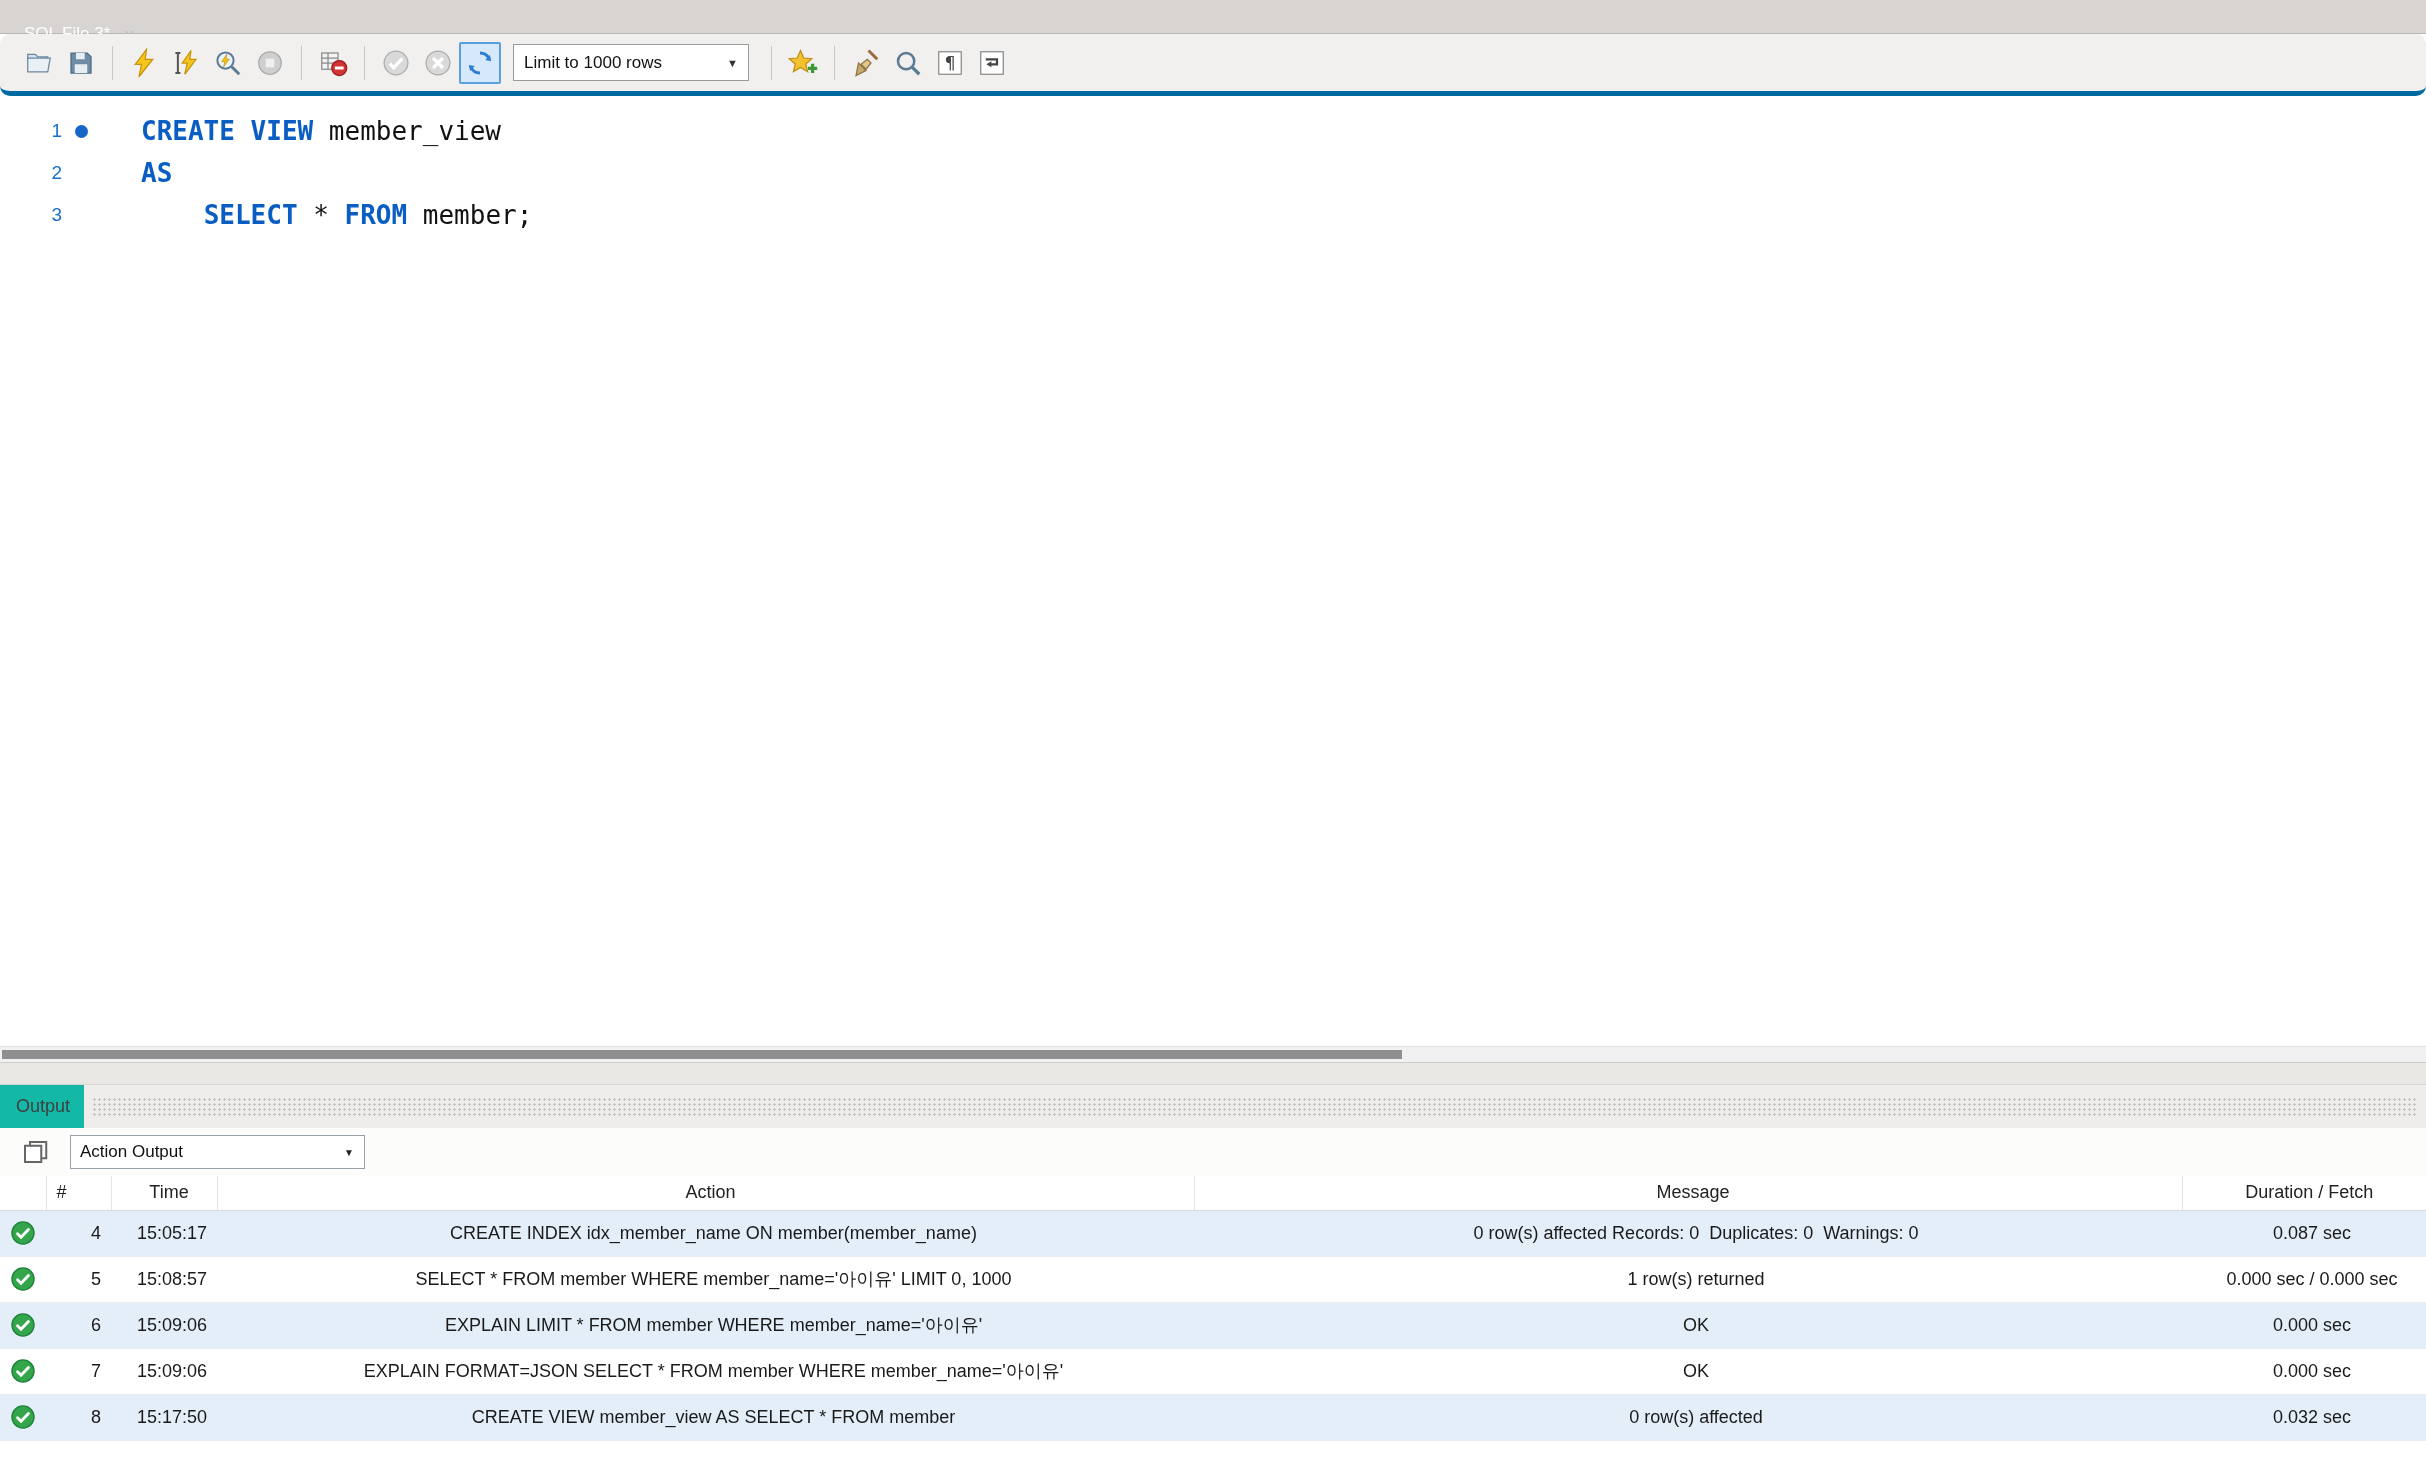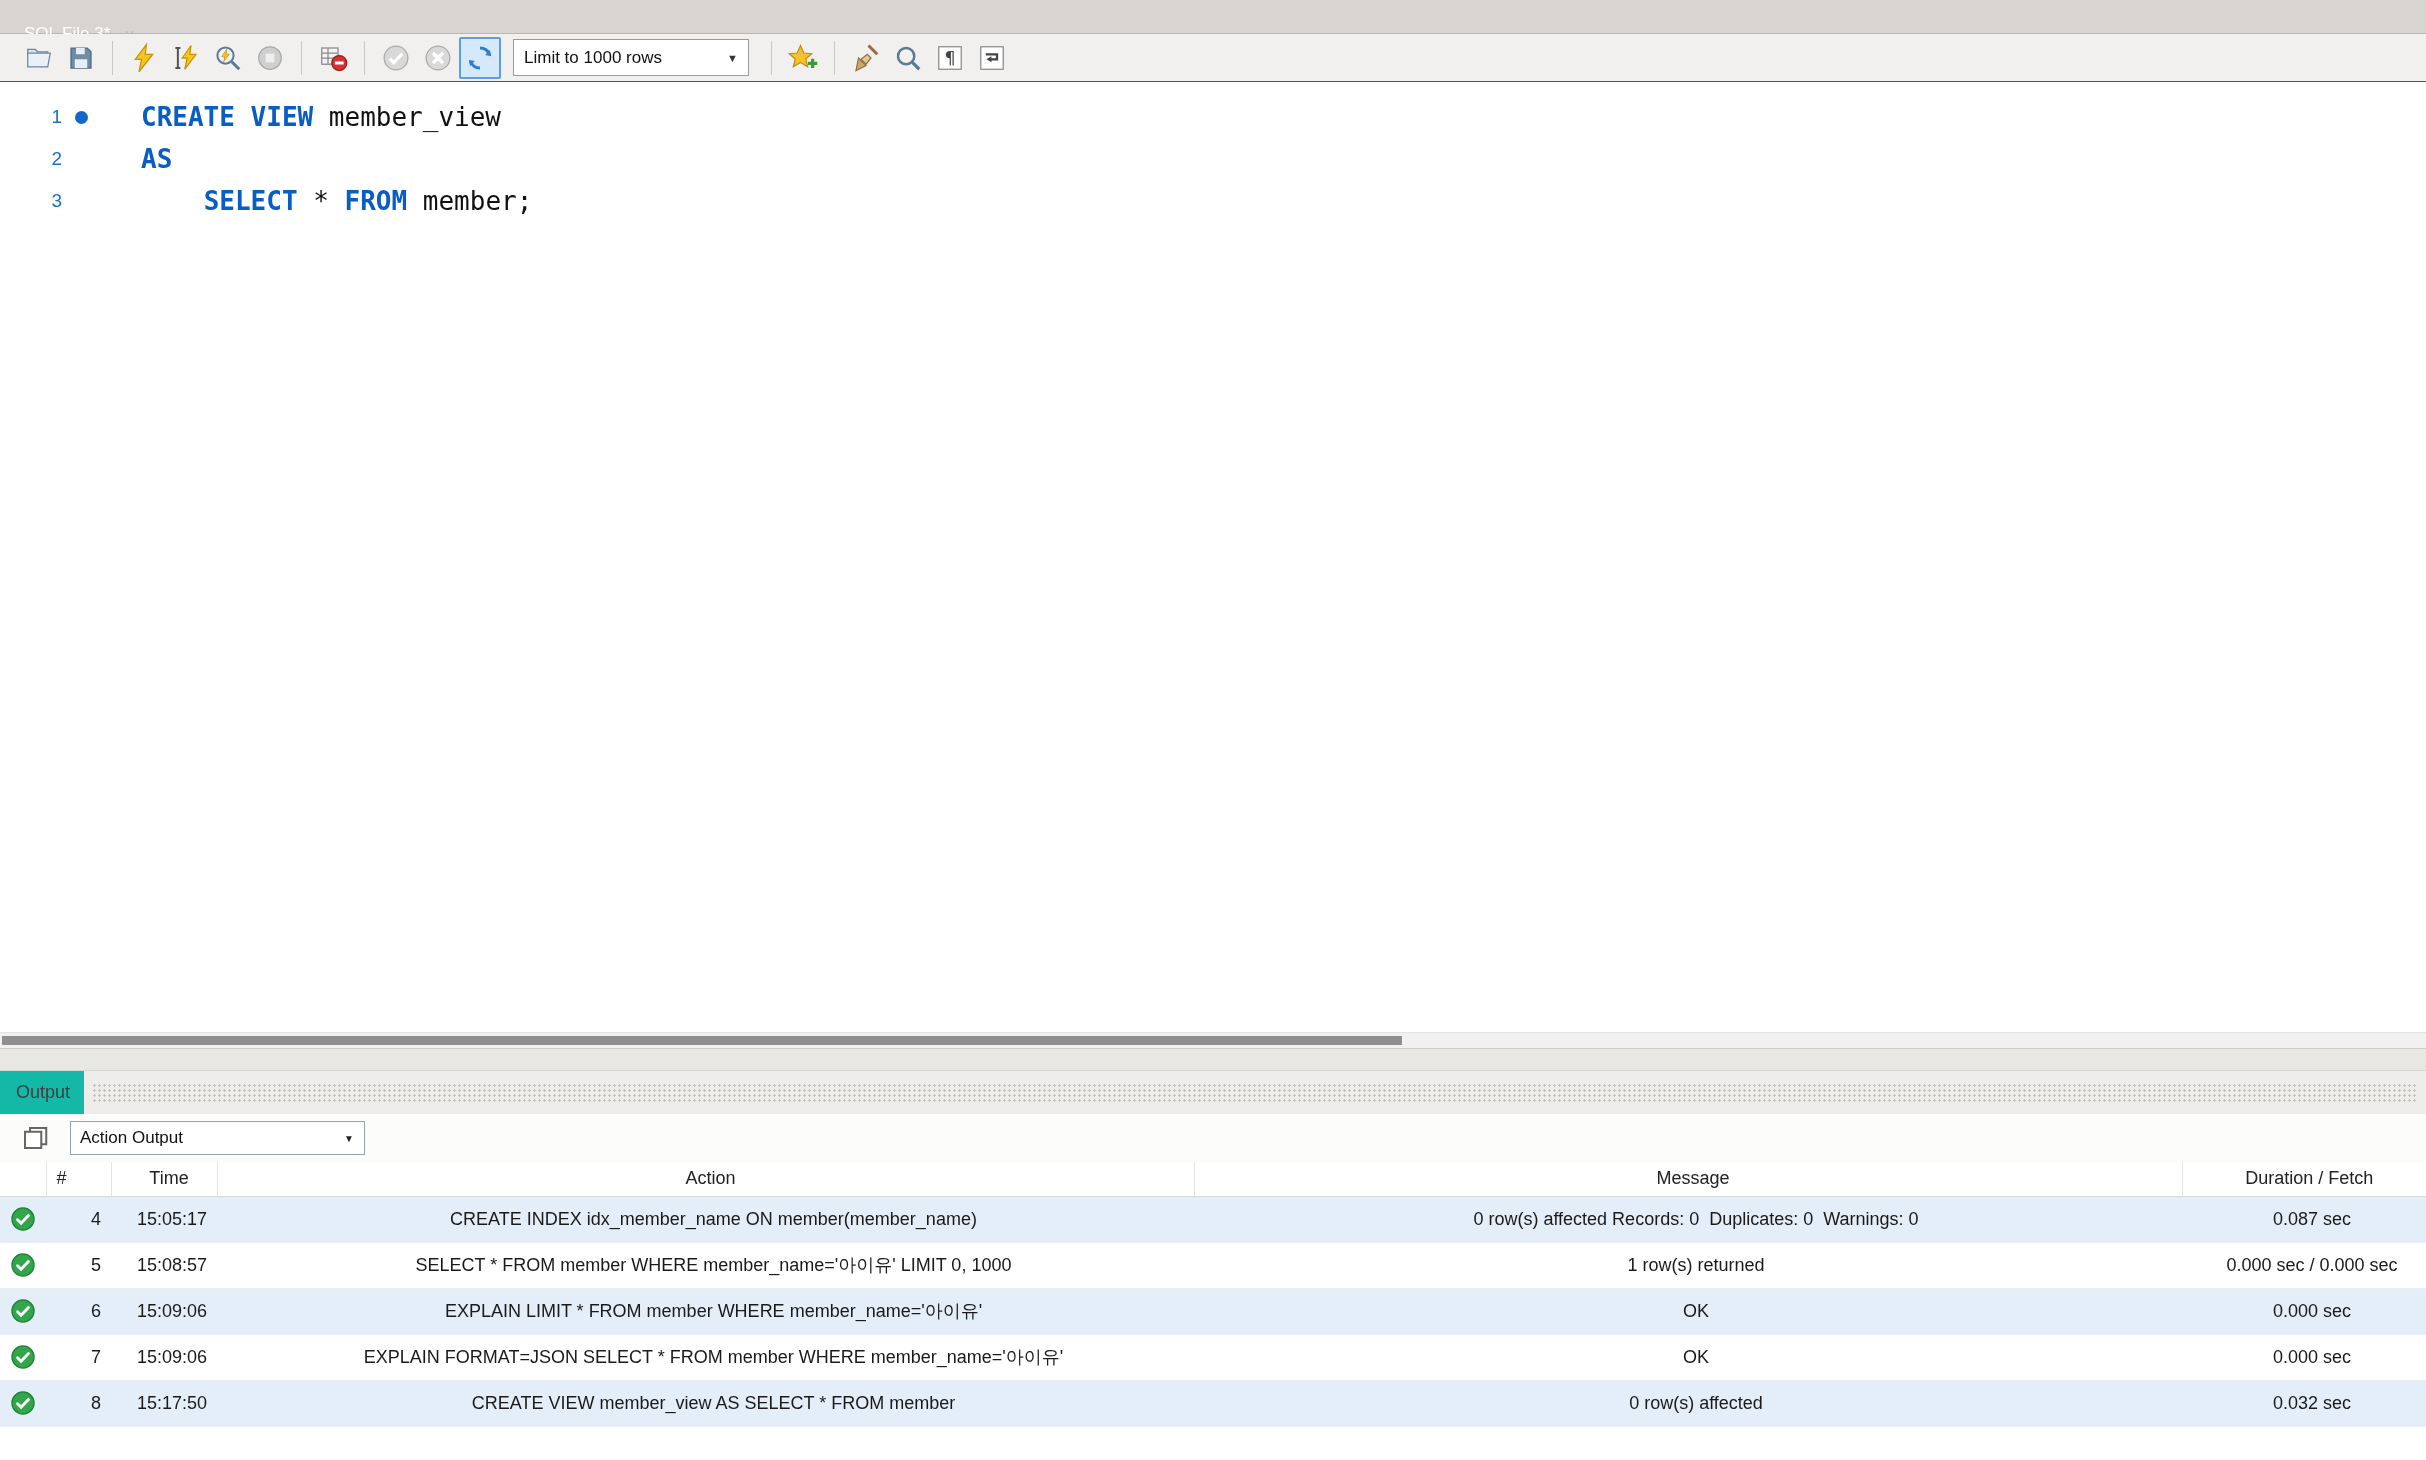--- a/index.html
+++ b/index.html
@@ -7,22 +7,22 @@
   body { font-family: "Liberation Sans", sans-serif; background: #ffffff; color: #1a1a1a; }
   .app { width: 2426px; height: 1460px; display: flex; flex-direction: column; background: #fff; }
 
   
   .tab-bar { height: 34px; background: #d7d4d1; display: flex; align-items: stretch; border-bottom: 1px solid #b9b6b3; }
   .tab { background: #4a617a; color: #ffffff; display: flex; align-items: flex-end; gap: 14px;
          padding: 0 16px 0 18px; margin-left: 6px; font-size: 17px; cursor: default; margin-top: 44px; }
   .tab-close { color: #aebecb; font-size: 18px; line-height: 1; }
 
   
-  .toolbar { height: 48px; background: #f2f0ee; border-bottom: 1px solid #0369a1;
-             display: flex; align-items: center; padding-left: 18px; }
+  .toolbar { height: 62px; background: #f2f0ee; border-bottom: 5px solid #0369a1;
+             display: flex; align-items: center; padding-left: 18px; border-radius: 10px; }
   .tbtn { width: 42px; height: 42px; display: flex; align-items: center; justify-content: center; }
   .tbtn svg { width: 30px; height: 30px; }
   .tsep { width: 1px; height: 34px; background: #c9c6c3; margin: 0 10px; }
   .tbtn.toggled { border: 2px solid #5a9fe0; background: #d5e9fb; border-radius: 2px; }
   .limit-select { height: 37px; min-width: 236px; border: 1px solid #9b9b9b; background: #ffffff;
                   display: flex; align-items: center; justify-content: space-between;
                   padding: 0 10px; margin: 0 12px; font-size: 17px; color: #111; }
   .limit-arrow { font-size: 11px; color: #333; margin-left: 26px; }
 
   

